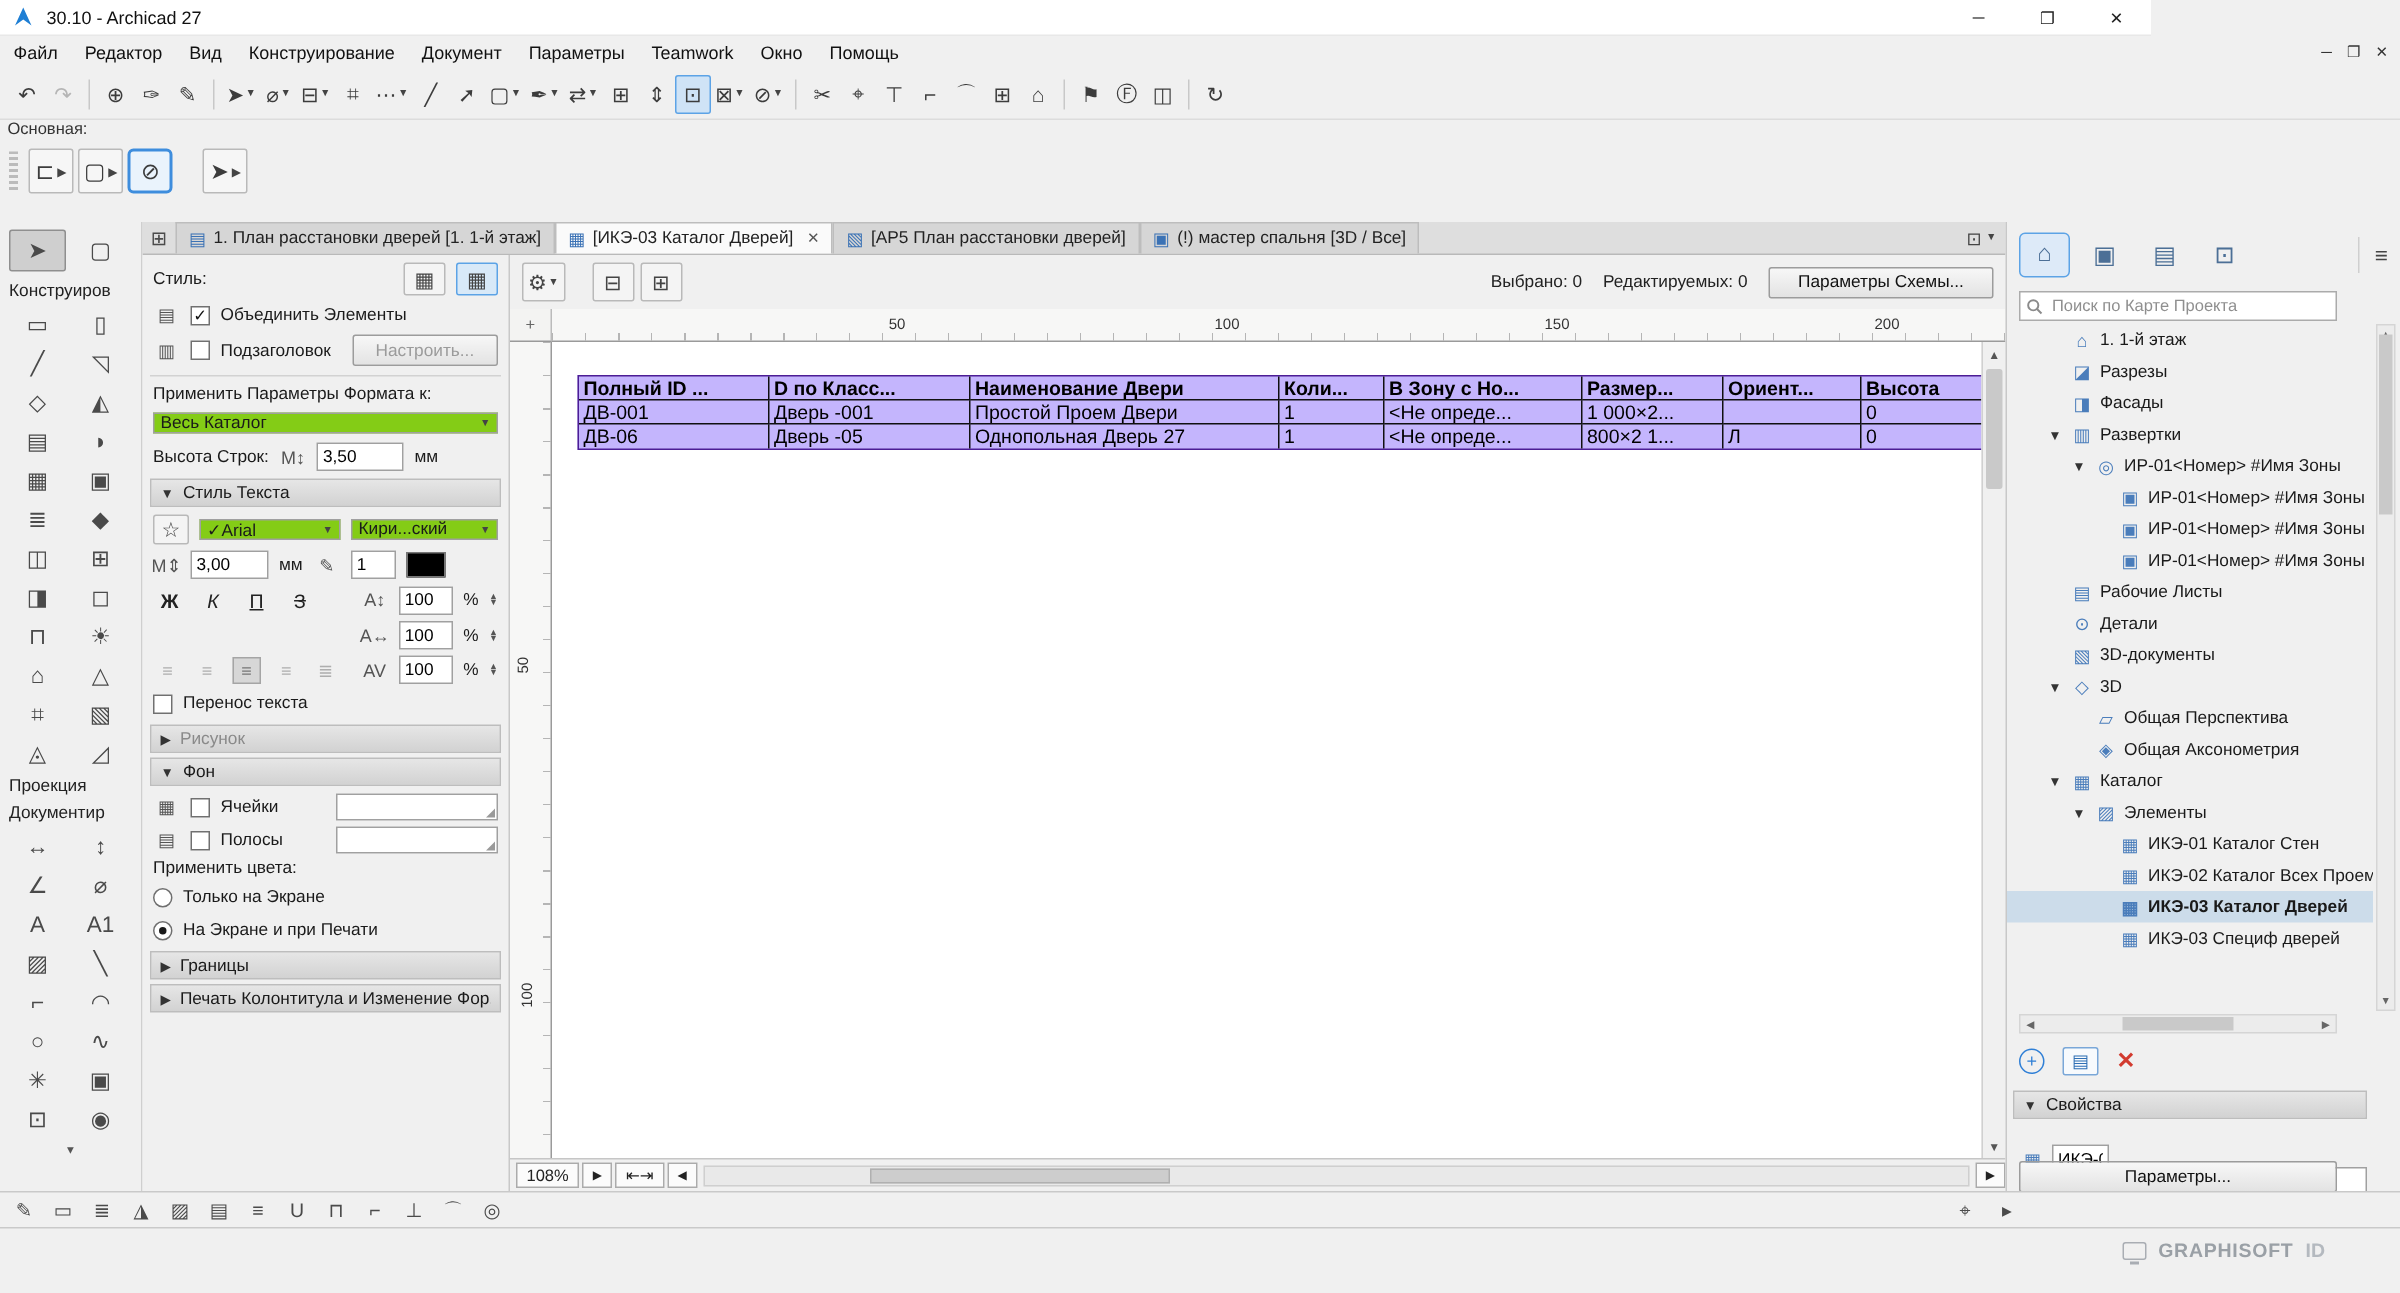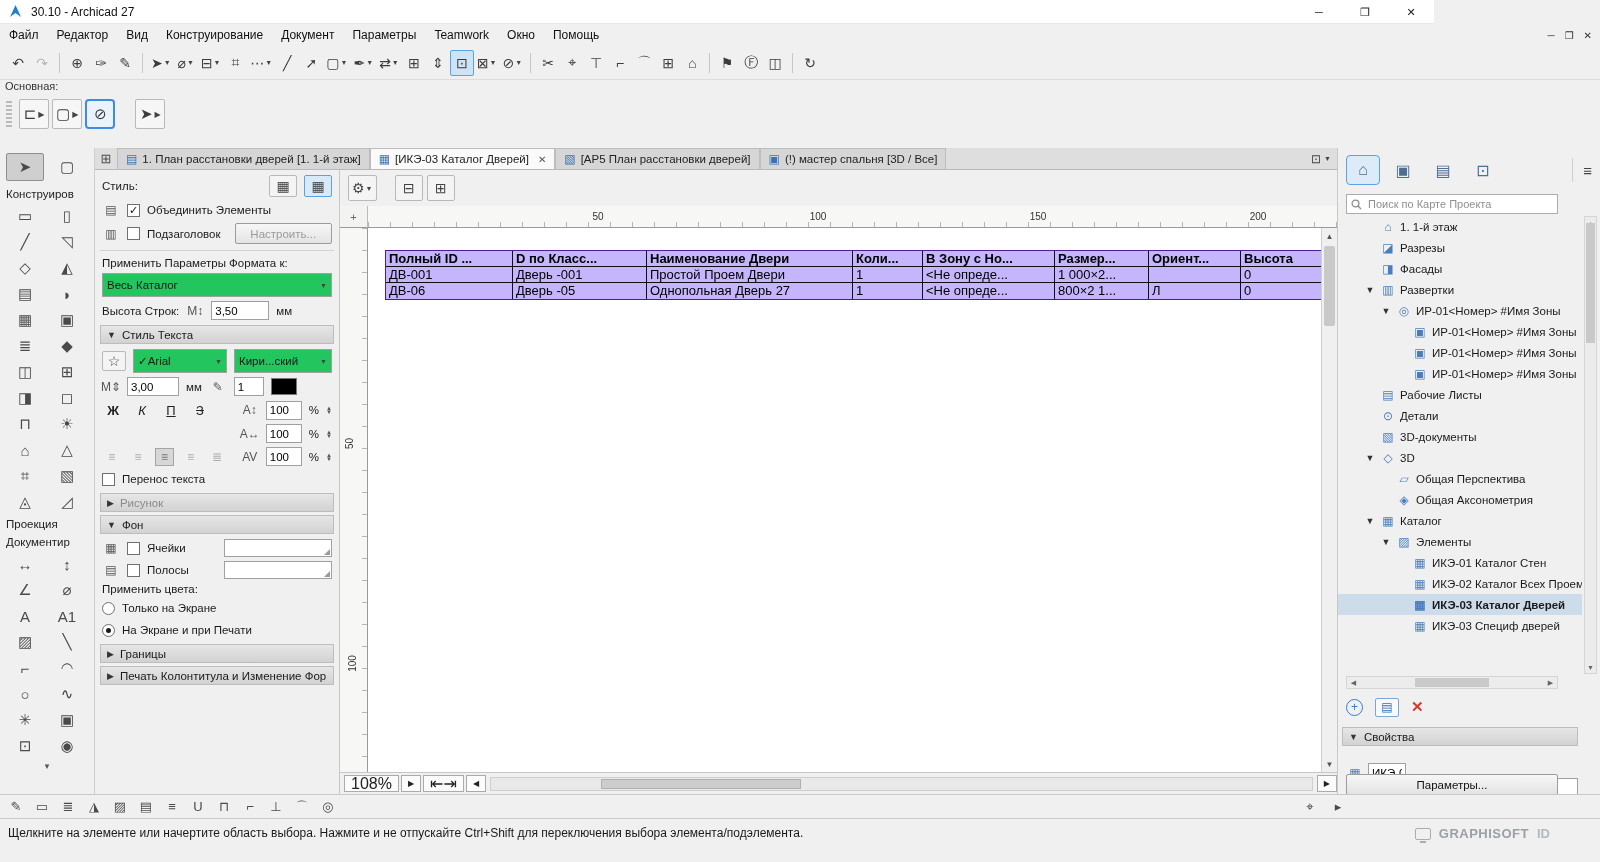--- a/index.html
+++ b/index.html
@@ -52,21 +52,21 @@
   .tb-grid .tb-tool{height:26px;}
   .tb-more{height:14px;display:flex;align-items:center;justify-content:center;color:#555;font-size:9px;}
 
   
   .infopanel{position:absolute;left:95px;top:170px;width:245px;height:624px;background:#f0f0f0;border-right:1px solid #c8c8c8;padding:3px 5px;overflow:hidden;}
   .row{display:flex;align-items:center;gap:7px;padding:2px 2px;font-size:11.5px;color:#1a1a1a;min-height:22px;}
   .mi{width:18px;height:16px;display:inline-flex;align-items:center;justify-content:center;color:#555;font-size:12px;flex:none;}
   .cb{width:13px;height:13px;border:1px solid #707070;background:#fff;display:inline-flex;align-items:center;justify-content:center;font-size:11px;color:#111;flex:none;}
   .radio{width:13px;height:13px;border:1px solid #707070;border-radius:50%;background:#fff;position:relative;flex:none;}
   .radio.checked::after{content:"";position:absolute;inset:3px;background:#1a1a1a;border-radius:50%;}
-  .combo{height:24px;border:1px solid #a0a0a0;background:#22c55e;display:flex;align-items:center;justify-content:space-between;padding:0 4px;font-size:11.5px;gap:4px;min-width:0;}
+  .combo{height:14px;border:1px solid #a0a0a0;background:#84cc16;display:flex;align-items:center;justify-content:space-between;padding:0 4px;font-size:11.5px;gap:4px;min-width:0;}
   .combo .cv{overflow:hidden;white-space:nowrap;}
   .tfield{height:19px;border:1px solid #a0a0a0;background:#fff;font-size:11.5px;padding:0 3px;}
   .btn{height:21px;background:linear-gradient(#f7f7f7,#e3e3e3);border:1px solid #9c9c9c;border-radius:2px;font-size:11.5px;display:inline-flex;align-items:center;justify-content:center;padding:0 10px;color:#111;}
   .btn.disabled{color:#9b9b9b;}
   .acc{height:19px;background:linear-gradient(#e6e6e6,#d2d2d2);border:1px solid #bdbdbd;display:flex;align-items:center;font-size:11.5px;color:#1a1a1a;padding:0 6px;gap:6px;margin:3px 0;}
   .acc .tri{font-size:9px;color:#333;}
   .acc.dim{color:#8a8a8a;}
   .hrline{height:1px;background:#d2d2d2;margin:4px 0;}
   .fmtbtn{width:22px;height:20px;display:inline-flex;align-items:center;justify-content:center;font-size:13px;color:#222;border:1px solid transparent;}
   .alignbtn{width:20px;height:18px;display:inline-flex;align-items:center;justify-content:center;color:#aeaeae;font-size:12px;border:1px solid transparent;}
@@ -90,21 +90,21 @@
   .vruler .num{position:absolute;left:4px;transform:rotate(-90deg);font-size:10px;color:#333;}
   .canvas{position:relative;flex:1;background:#fff;overflow:hidden;}
   .sched-table{position:absolute;left:17px;top:22px;border:1px solid #4c1d95;display:grid;background:#c4b5fd;}
   .sc{border-right:1px solid #101010;border-bottom:1px solid #101010;font-size:13px;line-height:15px;height:16px;padding:0 3px;white-space:nowrap;overflow:hidden;color:#000;}
   .sc.hdr{font-weight:bold;font-size:13px;}
   .sc.lastrow{border-bottom:none;}
   .vscroll{width:16px;background:#f0f0f0;border-left:1px solid #d0d0d0;position:relative;}
   .vscroll .arr{height:16px;display:flex;align-items:center;justify-content:center;font-size:8px;color:#555;}
   .vscroll .thumb{position:absolute;left:2px;right:2px;top:18px;height:80px;background:#c9c9c9;border-radius:2px;}
   .zoombar{position:absolute;left:0;top:602px;width:100%;height:22px;background:#f0f0f0;border-top:1px solid #c6c6c6;display:flex;align-items:center;padding-left:4px;gap:2px;}
-  .zbox{height:17px;border:1px solid #ababab;background:#fbfbfb;display:flex;align-items:center;justify-content:center;font-size:16px;padding:0 6px;color:#222;}
+  .zbox{height:17px;border:1px solid #ababab;background:#fbfbfb;display:flex;align-items:center;justify-content:center;font-size:11px;padding:0 6px;color:#222;}
   .ztrack{flex:1;height:14px;background:#e9e9e9;border:1px solid #cfcfcf;position:relative;margin:0 2px;}
   .zthumb{position:absolute;left:110px;width:200px;top:1px;bottom:1px;background:#cdcdcd;border:1px solid #b0b0b0;}
 
   
   .navigator{position:absolute;left:1337px;top:148px;width:263px;height:646px;background:#f0f0f0;border-left:1px solid #c8c8c8;}
   .navtabs{position:absolute;left:0;top:0;width:100%;height:44px;display:flex;align-items:center;padding:0 8px;gap:6px;}
   .navtab{width:34px;height:30px;display:flex;align-items:center;justify-content:center;font-size:16px;color:#4c6f96;border:1px solid transparent;border-radius:4px;}
   .navtab.active{border-color:#5ca3e6;background:#ddeaf8;}
   .nav-menu{margin-left:auto;font-size:15px;color:#444;border-left:1px solid #cfcfcf;padding-left:10px;height:24px;display:flex;align-items:center;}
   .searchrow{position:absolute;left:8px;top:46px;width:212px;height:20px;background:#fff;border:1px solid #ababab;display:flex;align-items:center;padding:0 4px;gap:4px;}
@@ -523,20 +523,25 @@
       <span style="white-space:nowrap;overflow:hidden">Печать Колонтитула и Изменение Фор...</span>
     </div>
   </div>
 
   <div class="main">
     <div class="schedbar">
       <span class="schedbtn">⚙<span class="caret-d">▼</span></span>
       <span style="width:10px"></span>
       <span class="schedbtn">⊟</span>
       <span class="schedbtn">⊞</span>
+      <div class="sched-stats">
+        <span>Выбрано: 0</span>
+        <span>Редактируемых: 0</span>
+        <span class="btn" style="width:150px">Параметры Схемы...</span>
+      </div>
     </div>
     <div class="rulerrow">
       <div class="corner">+</div>
       <div class="hruler">
           <span class="num" style="left: 230px;">50</span>
           <span class="num" style="left: 450px;">100</span>
           <span class="num" style="left: 670px;">150</span>
           <span class="num" style="left: 890px;">200</span>
         </div>
     </div>
@@ -751,21 +756,20 @@
       <div class="bbicon">⊥</div>
       <div class="bbicon">⌒</div>
       <div class="bbicon">◎</div>
       <div class="bb-right">
         <div class="bbicon">⌖</div>
         <div class="bbicon">▸</div>
       </div>
     </div>
 
   <div class="statusbar">
-    <span class="statusmsg">Щелкните на элементе или начертите область выбора. Нажмите и не отпускайте Ctrl+Shift для переключения выбора элемента/подэлемента.</span>
     <div class="status-right">
       <span class="gs-icon"></span>
       <span class="gs-brand">GRAPHISOFT</span>
       <span class="gs-id">ID</span>
     </div>
   </div>
 
 </div>
 
 </body></html>

